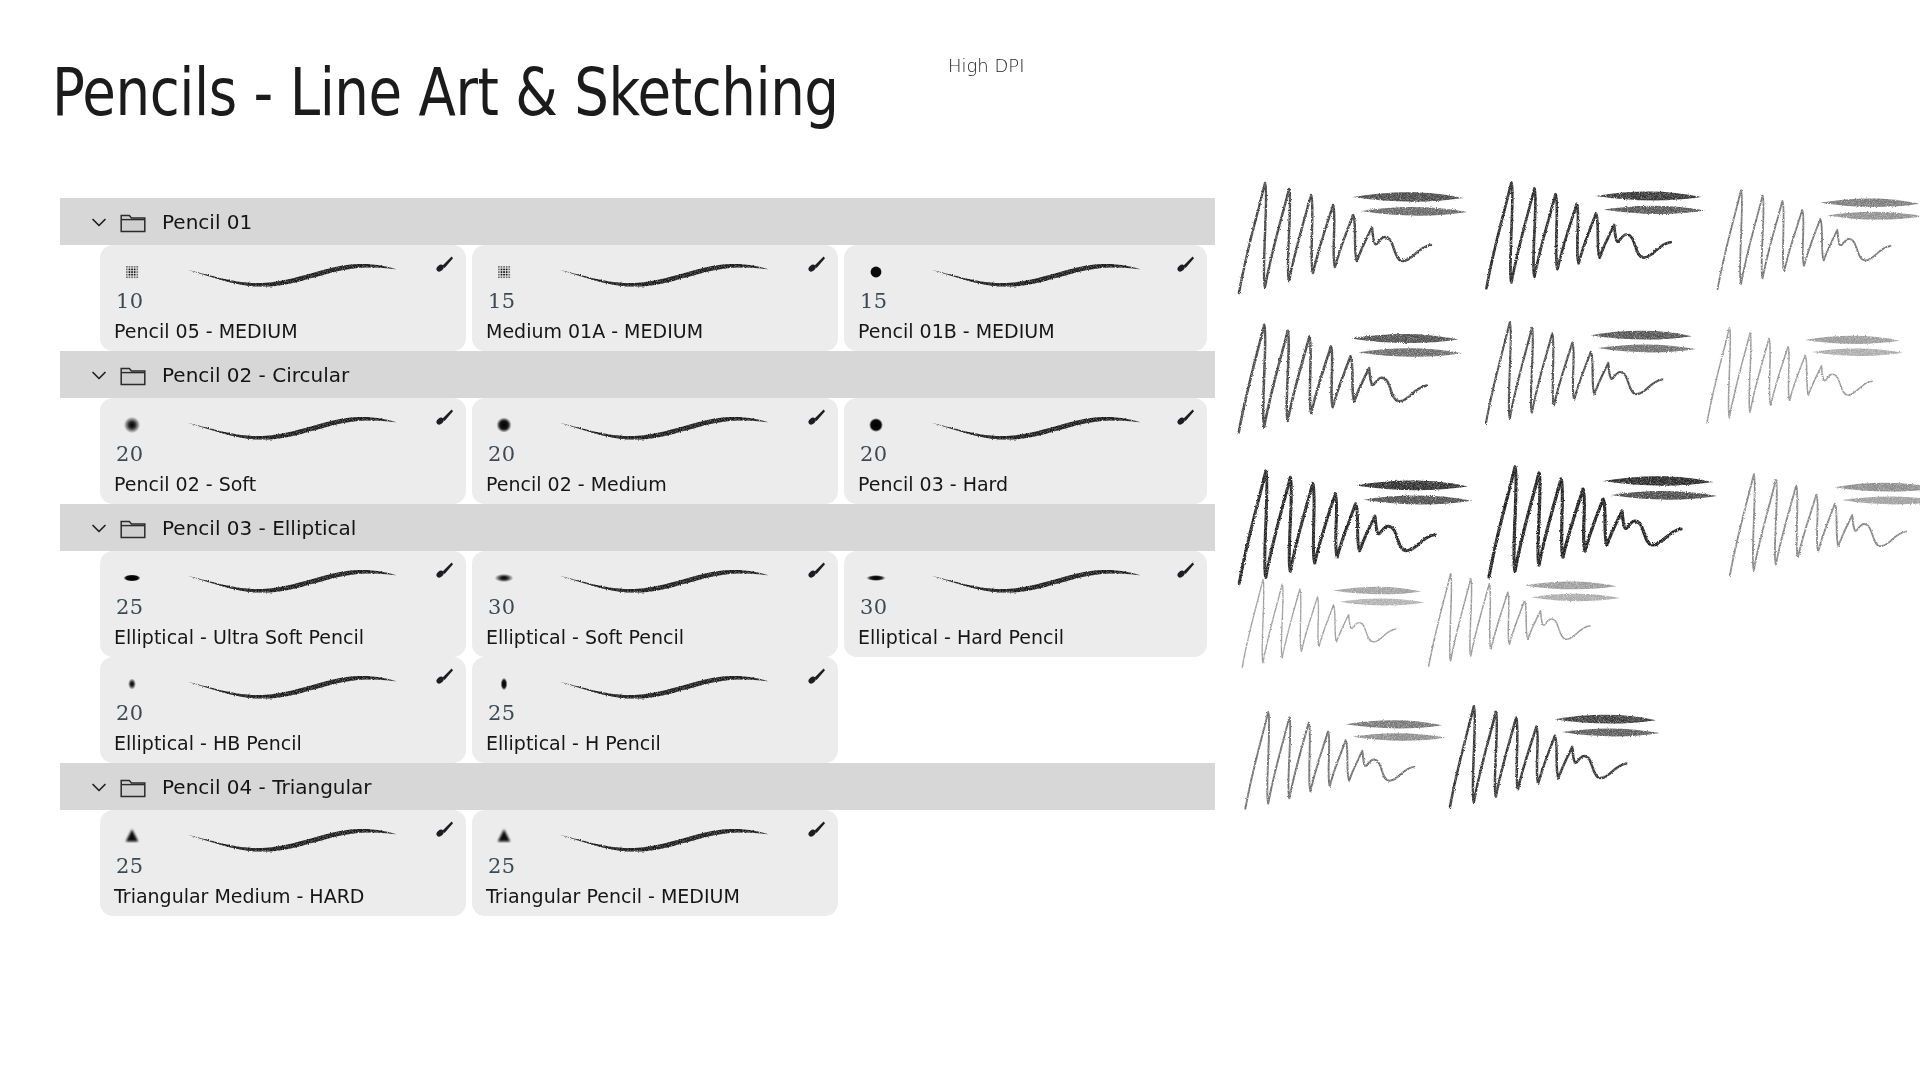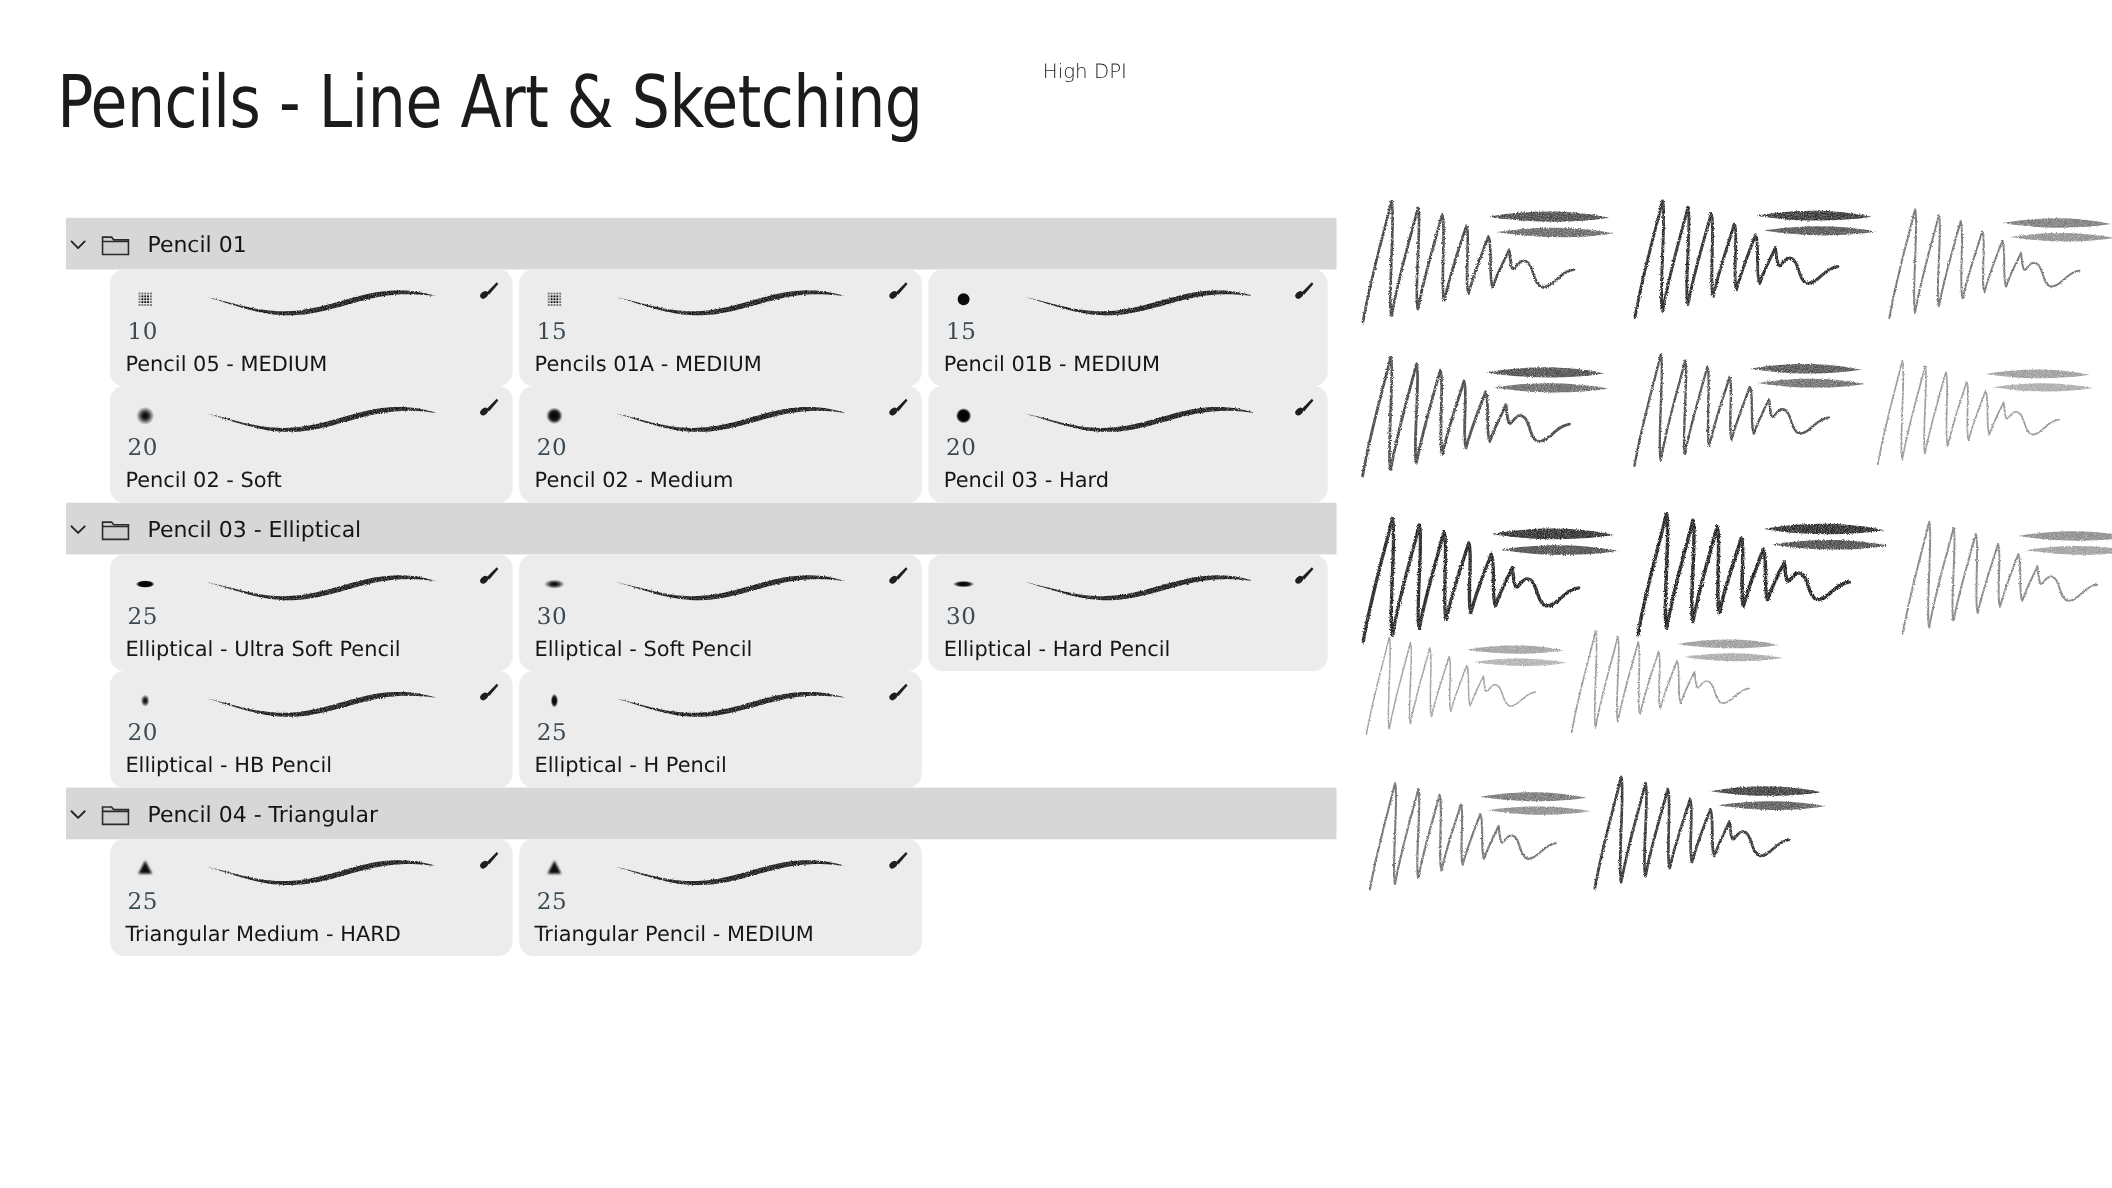--- a/index.html
+++ b/index.html
@@ -37,21 +37,21 @@
   
   #brush-panel{
     position:absolute;left:60px;top:198px;
     width:1155px;
   }
   .group{width:100%;}
   .group-header{
     height:47px;
     background:#d7d7d7;
     display:flex;align-items:center;
-    padding-left:0;
+    padding-left:28px;
     box-sizing:border-box;
     cursor:pointer;
     user-select:none;
   }
   .chevron{
     width:22px;height:22px;flex:0 0 22px;
     display:block;margin-right:10px;
   }
   .folder{
     width:26px;height:22px;flex:0 0 26px;
@@ -215,21 +215,21 @@
           <div class="brush-size">15</div>
           <div class="stroke-slot">
             <svg viewBox="0 0 230 48" preserveAspectRatio="none">
               <path d="M8.0 19.0 L11.5 19.8 L15.1 20.6 L18.6 21.5 L22.1 22.4 L25.7 23.3 L29.2 24.2 L32.7 25.1 L36.3 26.0 L39.8 26.9 L43.3 27.7 L46.9 28.5 L50.4 29.2 L53.9 29.8 L57.5 30.4 L61.0 30.9 L64.5 31.3 L68.1 31.6 L71.6 31.9 L75.1 32.0 L78.7 32.0 L82.2 31.9 L85.7 31.7 L89.3 31.4 L92.8 31.0 L96.3 30.6 L99.9 30.0 L103.4 29.3 L106.9 28.6 L110.5 27.8 L114.0 27.0 L117.5 26.1 L121.1 25.1 L124.6 24.2 L128.1 23.2 L131.7 22.2 L135.2 21.2 L138.7 20.2 L142.3 19.2 L145.8 18.3 L149.3 17.4 L152.9 16.6 L156.4 15.8 L159.9 15.1 L163.5 14.5 L167.0 14.0 L170.5 13.6 L174.1 13.3 L177.6 13.1 L181.1 13.0 L184.7 13.0 L188.2 13.1 L191.7 13.4 L195.3 13.7 L198.8 14.2 L202.3 14.8 L205.9 15.5 L209.4 16.3 L212.9 17.2 L216.5 18.2 L220.0 19.0 L220.0 19.0 L216.5 18.2 L212.9 17.9 L209.4 17.5 L205.9 17.2 L202.3 16.9 L198.8 16.7 L195.3 16.5 L191.7 16.4 L188.2 16.5 L184.7 16.6 L181.1 16.8 L177.6 17.1 L174.1 17.5 L170.5 17.9 L167.0 18.5 L163.5 19.1 L159.9 19.8 L156.4 20.6 L152.9 21.4 L149.3 22.3 L145.8 23.2 L142.3 24.2 L138.7 25.2 L135.2 26.2 L131.7 27.1 L128.1 28.1 L124.6 29.1 L121.1 30.0 L117.5 30.9 L114.0 31.7 L110.5 32.5 L106.9 33.2 L103.4 33.8 L99.9 34.4 L96.3 34.8 L92.8 35.2 L89.3 35.4 L85.7 35.6 L82.2 35.6 L78.7 35.6 L75.1 35.4 L71.6 35.1 L68.1 34.8 L64.5 34.3 L61.0 33.7 L57.5 33.1 L53.9 32.3 L50.4 31.5 L46.9 30.6 L43.3 29.7 L39.8 28.7 L36.3 27.6 L32.7 26.6 L29.2 25.5 L25.7 24.4 L22.1 23.3 L18.6 22.2 L15.1 21.1 L11.5 20.1 L8.0 19.0 Z" fill="#0c0c0c" filter="url(#grain)" opacity="0.95"></path>
             </svg>
           </div>
           <div class="brush-tool-icon"><svg viewBox="0 0 22 22">
               <path d="M19.6 2.6 L10.4 11.8 L12.6 14.0 L21.0 4.2 Z" fill="#1d1d22"></path>
               <ellipse cx="8.1" cy="14.1" rx="4.0" ry="2.9" fill="#1d1d22" transform="rotate(-42 8.1 14.1)"></ellipse>
             </svg></div>
-          <div class="brush-label">Pencils 01A - MEDIUM</div>
+          <div class="brush-label">Medium 01A - MEDIUM</div>
         </div>
         <div class="brush-card last">
           <div class="tip-slot">
             <svg viewBox="0 0 34 34">
               <circle cx="17" cy="17" r="5.4" fill="#0b0b0b"></circle>
             </svg>
           </div>
           <div class="brush-size">15</div>
           <div class="stroke-slot">
             <svg viewBox="0 0 230 48" preserveAspectRatio="none">
@@ -238,20 +238,30 @@
           </div>
           <div class="brush-tool-icon"><svg viewBox="0 0 22 22">
               <path d="M19.6 2.6 L10.4 11.8 L12.6 14.0 L21.0 4.2 Z" fill="#1d1d22"></path>
               <ellipse cx="8.1" cy="14.1" rx="4.0" ry="2.9" fill="#1d1d22" transform="rotate(-42 8.1 14.1)"></ellipse>
             </svg></div>
           <div class="brush-label">Pencil 01B - MEDIUM</div>
         </div>
       </div>
     </div>
     <div class="group">
+      <div class="group-header">
+        <span class="chevron"><svg viewBox="0 0 22 22" fill="none" stroke="#222" stroke-width="1.7" stroke-linecap="round" stroke-linejoin="round">
+            <polyline points="5,8.5 11,14.5 17,8.5"></polyline>
+          </svg></span>
+        <span class="folder"><svg viewBox="0 0 26 22">
+            <path d="M1.2 4.6 H9.4 L11.4 7.0 H24.8 V20.4 H1.2 Z" fill="#cfcfcf" stroke="#2b2b2b" stroke-width="1.5"></path>
+            <path d="M1.2 8.6 H24.8" stroke="#2b2b2b" stroke-width="1.4"></path>
+          </svg></span>
+        <span class="group-title">Pencil 02 - Circular</span>
+      </div>
       <div class="brush-row">
         <div class="brush-card">
           <div class="tip-slot">
             <svg viewBox="0 0 34 34">
               <circle cx="17" cy="17" r="8.2" fill="url(#rgSoft)"></circle>
             </svg>
           </div>
           <div class="brush-size">20</div>
           <div class="stroke-slot">
             <svg viewBox="0 0 230 48" preserveAspectRatio="none">

